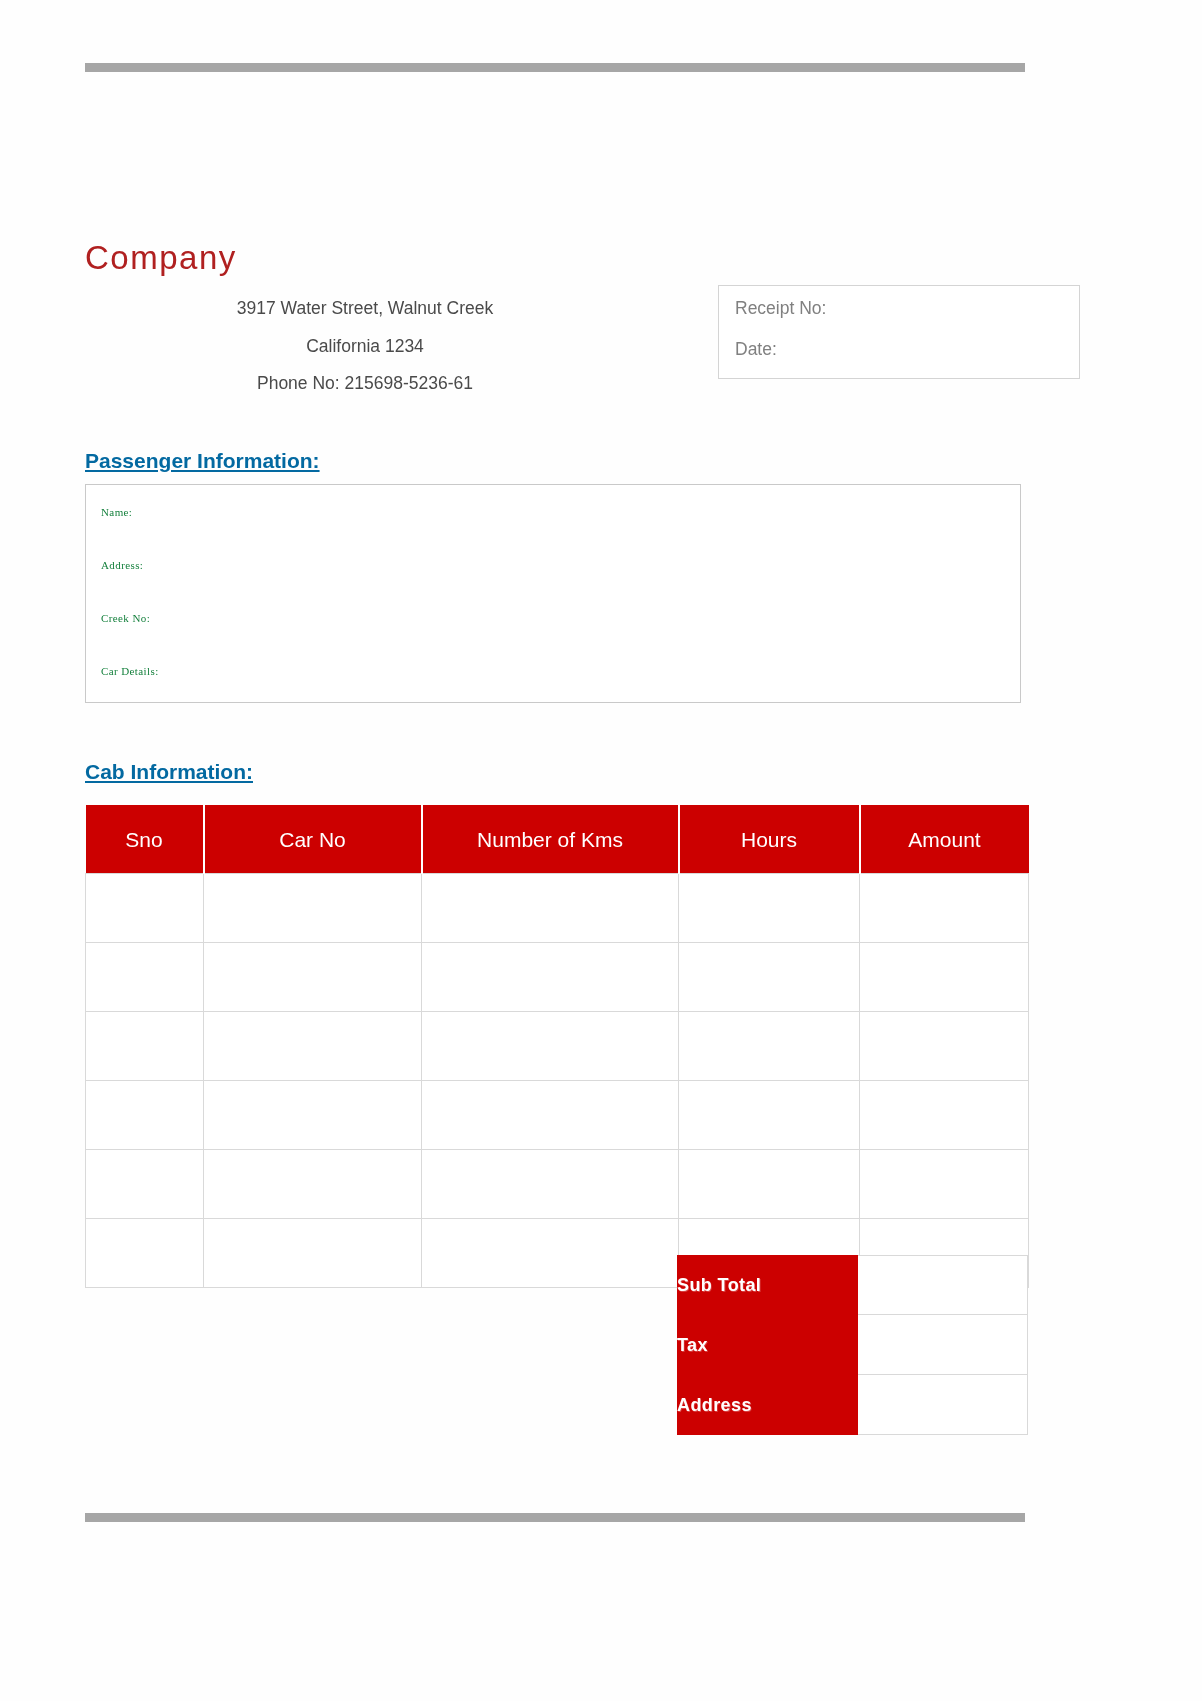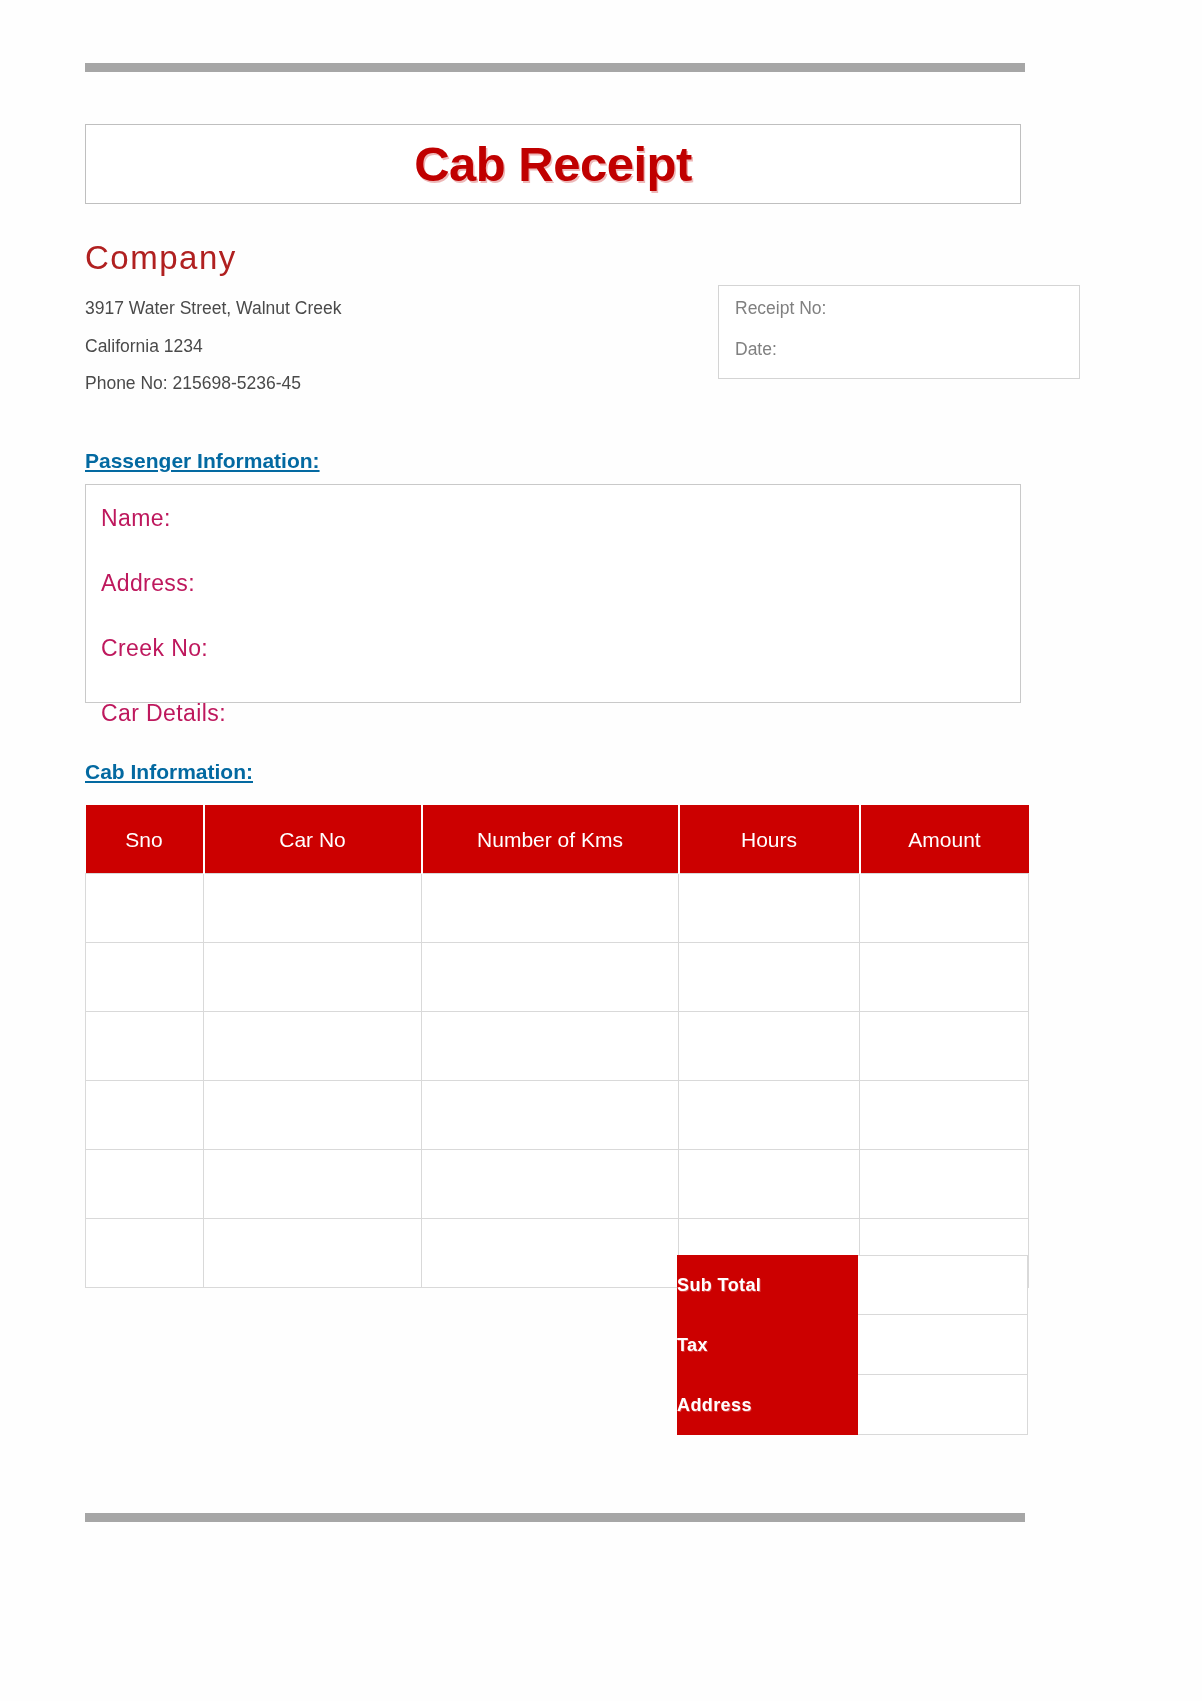--- a/index.html
+++ b/index.html
@@ -74,20 +74,21 @@
     left: 85px;
     top: 300px;
     width: 560px;
     font-size: 17.5px;
     color: #4a4a4a;
     line-height: 1.0;
   }
   .company-lines div {
     margin-bottom: 20px;
     white-space: nowrap;
+    text-align: center;
   }
 
   
   .receipt-box {
     position: absolute;
     left: 718px;
     top: 285px;
     width: 362px;
     height: 94px;
     border: 1px solid #d4d4d4;
@@ -121,25 +122,26 @@
     left: 85px;
     top: 484px;
     width: 936px;
     height: 219px;
     border: 1px solid #c9c9c9;
     box-sizing: border-box;
     background: #ffffff;
     padding: 22px 0 0 15px;
   }
   .passenger-box .field {
-    font-size: 23px;
-    color: #be185d;
+    font-size: 11px;
+    color: #15803d;
     letter-spacing: 0.4px;
     margin-bottom: 42px;
     line-height: 1;
+    font-family: Liberation Serif, serif;
   }
 
   
   .cab-table {
     position: absolute;
     left: 85px;
     top: 805px;
     width: 943px;
     border-collapse: collapse;
     table-layout: fixed;
@@ -200,30 +202,27 @@
   }
   .totals-row:not(:first-child) .totals-value { border-top: none; }
 </style>
 </head>
 <body>
 
 <div class="page">
 
   <div class="rule rule-top"></div>
 
-  <div class="title-box">
-    <div class="title-text">Cab Receipt</div>
-  </div>
 
   <div class="company-name">Company</div>
 
   <div class="company-lines">
     <div>3917 Water Street, Walnut Creek</div>
     <div>California 1234</div>
-    <div>Phone No: 215698-5236-45</div>
+    <div>Phone No: 215698-5236-61</div>
   </div>
 
   <div class="receipt-box">
     <div class="field">Receipt No:</div>
     <div class="field">Date:</div>
   </div>
 
   <div class="section-heading heading-passenger">Passenger Information:</div>
 
   <div class="passenger-box">

